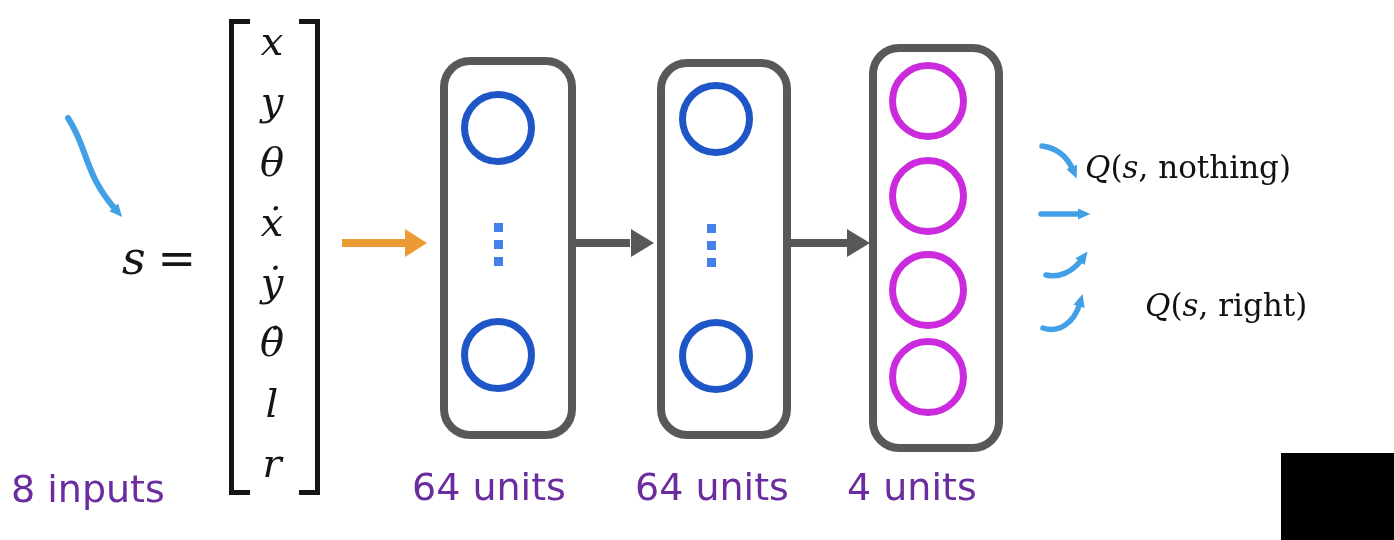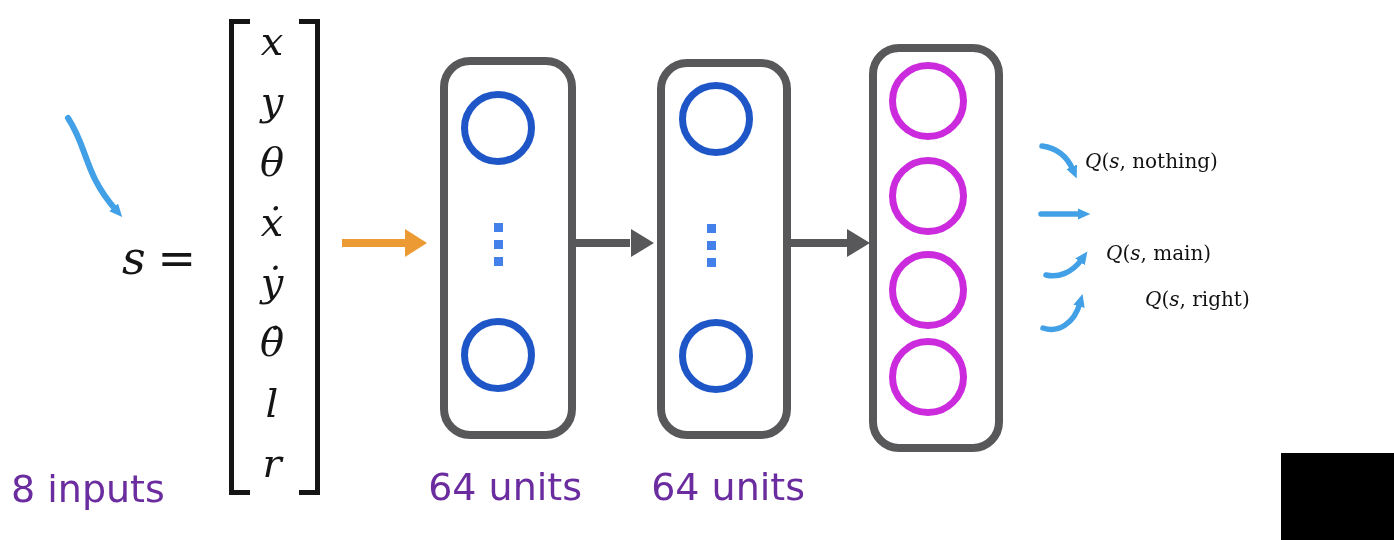--- a/index.html
+++ b/index.html
@@ -17,21 +17,21 @@
                 border-bottom:5px solid #151515;}
   .bracket-right{left:299px;border-right:5px solid #151515;border-top:5px solid #151515;
                  border-bottom:5px solid #151515;}
   .vector-entries{position:absolute;left:230px;top:21px;width:84px;height:462px;
                   display:flex;flex-direction:column;justify-content:space-between;
                   align-items:center;font-family:"DejaVu Serif",serif;font-style:italic;
                   font-size:40px;line-height:1;color:#151515;}
 
   
   .plabel{position:absolute;font-size:38px;line-height:1.15;color:#6a2c9e;}
-  .units-label{width:170px;text-align:right;}
+  .units-label{width:170px;text-align:left;}
   .inputs-label{left:11px;top:468px;}
   .units-1{left:412px;top:466px;}
   .units-2{left:635px;top:466px;}
   .units-3{left:847px;top:466px;}
 
   
   .barrow{position:absolute;height:28px;}
   .barrow .shaft{position:absolute;left:0;top:10px;height:8px;}
   .barrow .head{position:absolute;right:0;top:0;width:0;height:0;
                 border-top:14px solid transparent;border-bottom:14px solid transparent;}
@@ -47,21 +47,21 @@
   .layer{position:absolute;border:8px solid #58585a;border-radius:30px;background:#fff;}
   .layer-1{left:440px;top:57px;width:120px;height:366px;}
   .layer-2{left:657px;top:59px;width:118px;height:364px;}
   .layer-3{left:869px;top:44px;width:118px;height:392px;}
   .neuron{position:absolute;border-radius:50%;background:#fff;box-sizing:border-box;}
   .neuron.hidden{width:74px;height:74px;border:7px solid #1e56c8;}
   .neuron.output{width:78px;height:78px;border:7px solid #cb2bdd;}
   .dot{position:absolute;width:9px;height:9px;background:#4480ea;}
 
   
-  .qrow{position:absolute;font-family:"DejaVu Serif",serif;font-size:20px;color:#111;
+  .qrow{position:absolute;font-family:"DejaVu Serif",serif;font-size:31px;color:#111;
         white-space:nowrap;line-height:1.2;}
   .qrow .it{font-style:italic;}
   .q1{left:1085px;top:149px;}
   .q2{left:1119px;top:196px;}
   .q3{left:1106px;top:241px;}
   .q4{left:1106px;top:287px;margin-left:39px;}
   .ann{position:absolute;}
 
   
   .blackbox{position:absolute;left:1281px;top:453px;width:113px;height:87px;background:#000;}
@@ -135,39 +135,37 @@
 
   <div class="layer layer-3">
     <div class="neuron output" style="left:12px;top:10px"></div>
     <div class="neuron output" style="left:12px;top:105px"></div>
     <div class="neuron output" style="left:12px;top:199px"></div>
     <div class="neuron output" style="left:12px;top:286px"></div>
   </div>
 
   <div class="plabel units-label units-1">64 units</div>
   <div class="plabel units-label units-2">64 units</div>
+  <div class="plabel units-label units-3">4 units</div>
 
   <svg class="ann" style="left:1037px;top:142px" width="50" height="44">
     <path d="M5,4 C20,6 30,14 36,28" fill="none" stroke="#42a0e6" stroke-width="5.5" stroke-linecap="round" marker-end="url(#ah-blue)"></path>
   </svg>
   <svg class="ann" style="left:1037px;top:202px" width="60" height="24">
     <path d="M4,12 L44,12" fill="none" stroke="#42a0e6" stroke-width="5.5" stroke-linecap="round" marker-end="url(#ah-blue)"></path>
   </svg>
   <svg class="ann" style="left:1042px;top:248px" width="52" height="36">
     <path d="M4,27 C16,30 30,25 40,11" fill="none" stroke="#42a0e6" stroke-width="5.5" stroke-linecap="round" marker-end="url(#ah-blue)"></path>
   </svg>
   <svg class="ann" style="left:1038px;top:291px" width="54" height="48">
     <path d="M5,37 C20,42 36,33 42,12" fill="none" stroke="#42a0e6" stroke-width="5.5" stroke-linecap="round" marker-end="url(#ah-blue)"></path>
   </svg>
 
   <div class="qrow q1">
     <span class="it">Q</span><span>(</span><span class="it">s</span><span>, nothing)</span>
   </div>
-  <div class="qrow q3">
-    <span class="it">Q</span><span>(</span><span class="it">s</span><span>, main)</span>
-  </div>
   <div class="qrow q4">
     <span class="it">Q</span><span>(</span><span class="it">s</span><span>, right)</span>
   </div>
 
   <div class="blackbox"></div>
 
 </div>
 
 </body></html>

